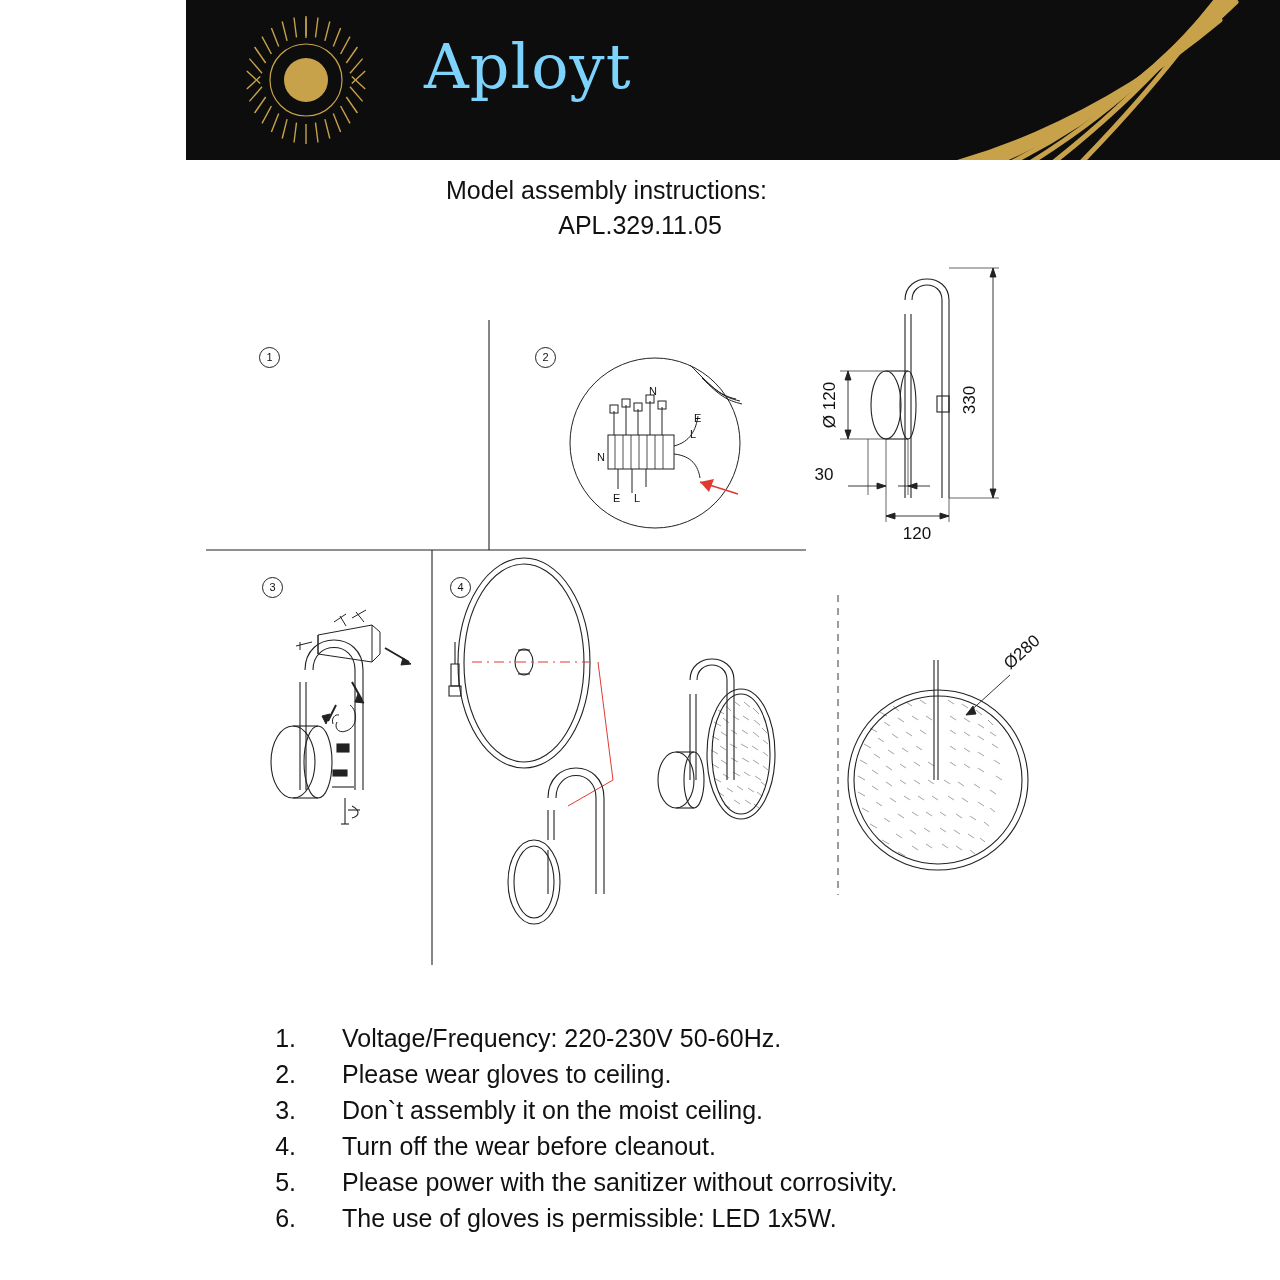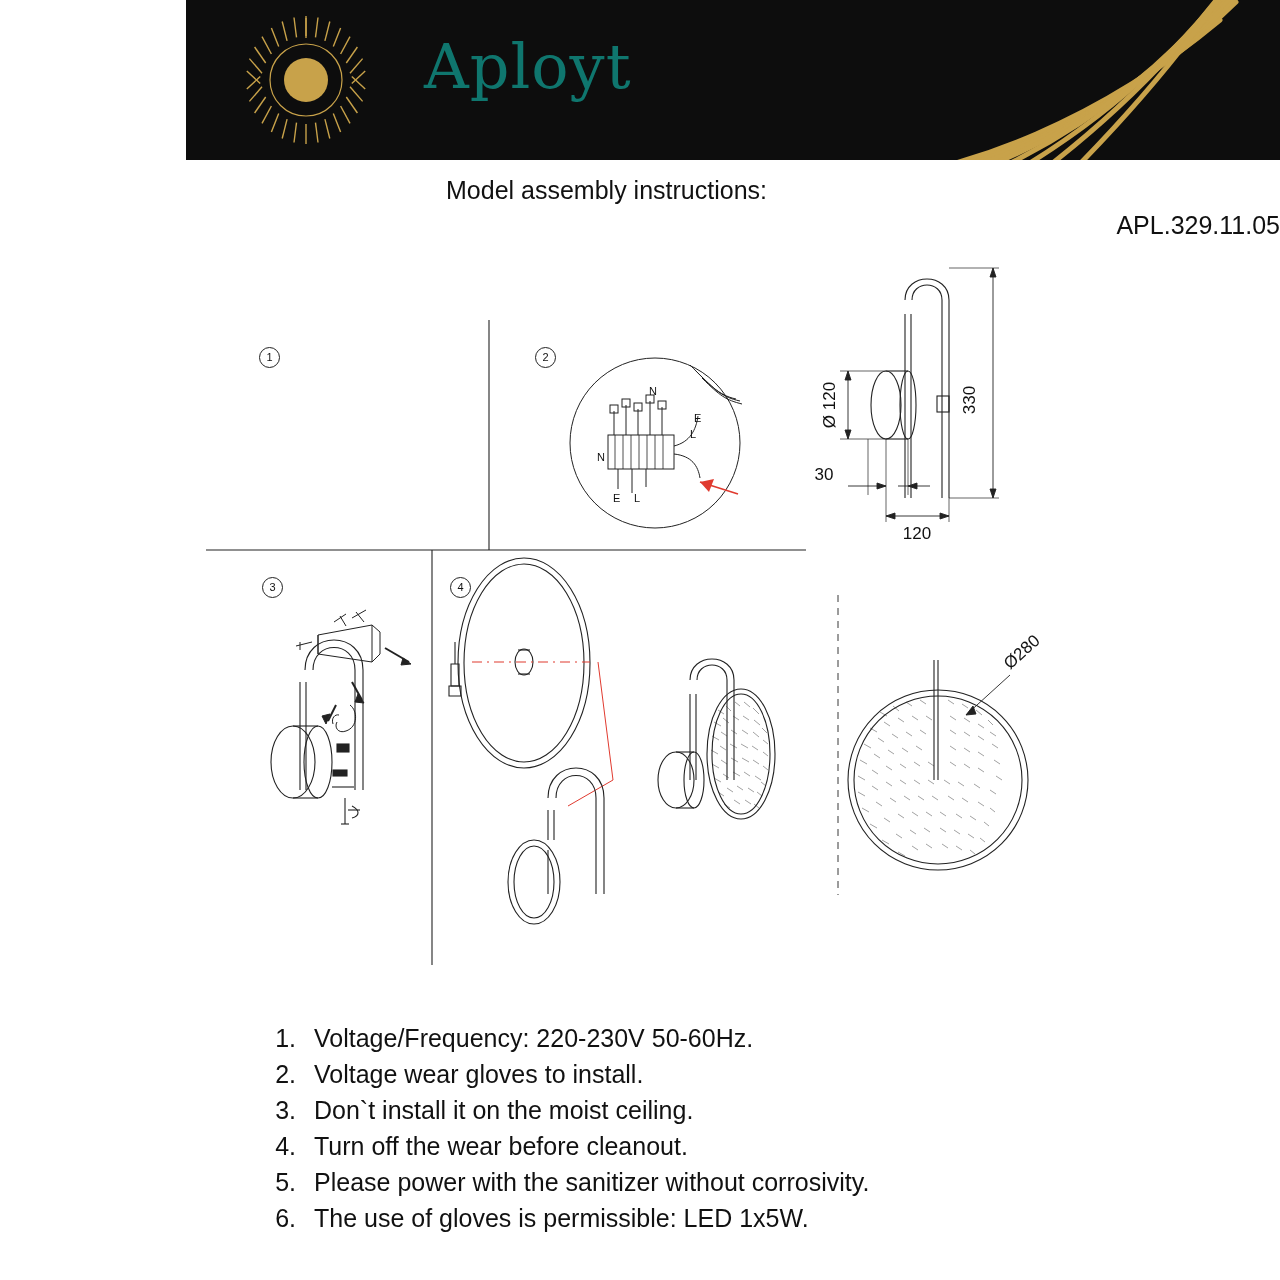--- a/index.html
+++ b/index.html
@@ -38,21 +38,21 @@
     width: 136px;
     height: 136px;
   }
   .banner-title {
     position: absolute;
     left: 238px;
     top: 30px;
     font-family: "DejaVu Serif", serif;
     font-size: 62px;
     letter-spacing: 1px;
-    color: #0f766e;
+    color: #7dd3fc;
   }
   .banner-rays {
     position: absolute;
     right: -40px;
     top: -130px;
     width: 520px;
     height: 320px;
   }
   
   .doc-title {
@@ -62,21 +62,21 @@
     width: 1213px;
     text-align: center;
     font-size: 25px;
     color: #111;
   }
   .doc-model {
     position: absolute;
     top: 211px;
     left: 0;
     width: 1280px;
-    text-align: right;
+    text-align: center;
     font-size: 25px;
     color: #111;
   }
   
   .diagram {
     position: absolute;
     left: 0;
     top: 250px;
     width: 1280px;
     height: 740px;
@@ -109,20 +109,21 @@
     color: #111;
   }
   .note-num {
     width: 46px;
     text-align: right;
     padding-right: 18px;
     flex: none;
   }
   .note-text {
     flex: 1;
+    margin-left: 28px;
   }
   svg { display: block; }
   text { font-family: "Liberation Sans", sans-serif; }
 </style>
 </head>
 <body>
 
 <div class="page">
 
   <div class="banner">
@@ -432,25 +433,25 @@
     <div class="step-badge" style="left:450px; top:327px;">4</div>
   </div>
 
   <div class="notes">
     <div class="note-row">
       <div class="note-num">1.</div>
       <div class="note-text">Voltage/Frequency: 220-230V 50-60Hz.</div>
     </div>
     <div class="note-row">
       <div class="note-num">2.</div>
-      <div class="note-text">Voltage wear gloves to install.</div>
+      <div class="note-text">Please wear gloves to ceiling.</div>
     </div>
     <div class="note-row">
       <div class="note-num">3.</div>
-      <div class="note-text">Don`t install it on the moist ceiling.</div>
+      <div class="note-text">Don`t assembly it on the moist ceiling.</div>
     </div>
     <div class="note-row">
       <div class="note-num">4.</div>
       <div class="note-text">Turn off the wear before cleanout.</div>
     </div>
     <div class="note-row">
       <div class="note-num">5.</div>
       <div class="note-text">Please power with the sanitizer without corrosivity.</div>
     </div>
     <div class="note-row">

